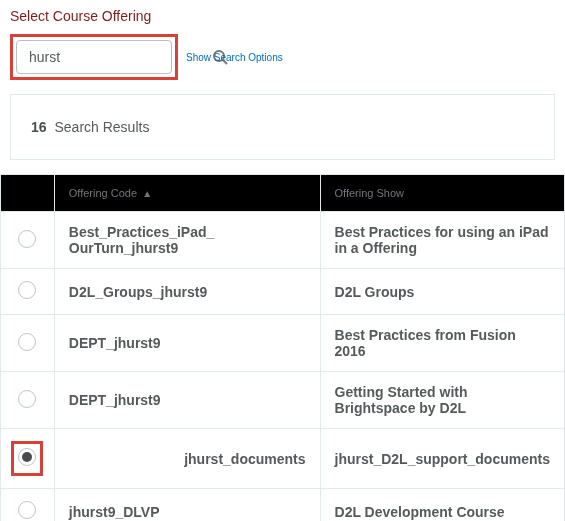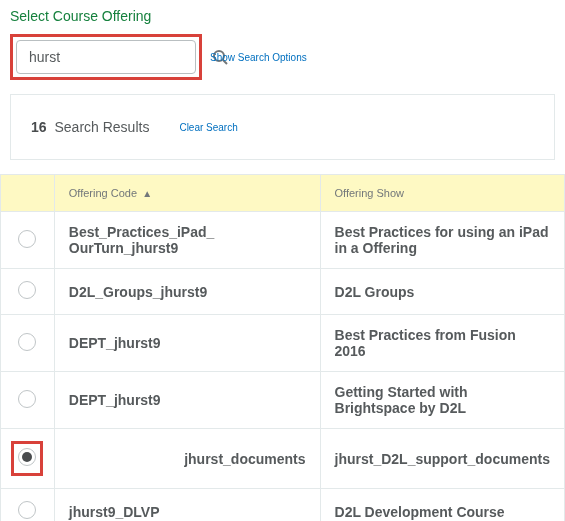--- a/index.html
+++ b/index.html
@@ -8,38 +8,38 @@
     padding: 0;
     font-family: -apple-system, BlinkMacSystemFont, "Segoe UI", Arial, sans-serif;
     font-size: 13px;
     color: #565a5c;
     background: #fff;
     width: 565px;
   }
   .page-title {
     padding: 8px 10px 10px 10px;
     font-size: 14px;
-    color: #15803d;
+    color: #7f1d1d;
   }
   .search-row {
     display: flex;
     align-items: center;
     padding: 0 10px 14px 10px;
     gap: 8px;
   }
   .search-cell {
     border: 3px solid #d8413a;
     padding: 3px;
   }
   .search-box {
     display: flex;
     align-items: center;
     border: 1px solid #b9bfc1;
     border-radius: 4px;
-    width: 180px;
+    width: 156px;
     height: 34px;
     padding: 0 8px 0 10px;
     background: #fff;
   }
   .search-input {
     border: none;
     outline: none;
     font-size: 14px;
     color: #565a5c;
     flex: 1;
@@ -77,21 +77,21 @@
   th, td {
     border: 1px solid #e3e9ea;
     padding: 12px 14px;
     text-align: left;
     vertical-align: middle;
   }
   th {
     font-size: 11px;
     color: #72777a;
     font-weight: 400;
-    background: #fef9c3;
+    background: #000000;
   }
   th.sel-col, td.sel-col {
     width: 54px;
     text-align: center;
     padding: 12px 8px;
   }
   .sort-arrow { font-size: 10px; color: #72777a; margin-left: 2px; }
   .code-col { width: 270px; }
   .radio {
     width: 18px; height: 18px;
@@ -137,21 +137,20 @@
     </div>
   </div>
   <a class="link">Show Search Options</a>
 </div>
 
 <div class="results-bar">
   <span>
     <strong>16</strong>
     <span style="margin-left:4px;">Search Results</span>
   </span>
-  <a class="link">Clear Search</a>
 </div>
 
 <table>
   <thead>
     <tr>
       <th class="sel-col"></th>
       <th class="code-col">
         <span>Offering Code</span>
         <span class="sort-arrow">▲</span>
       </th>

